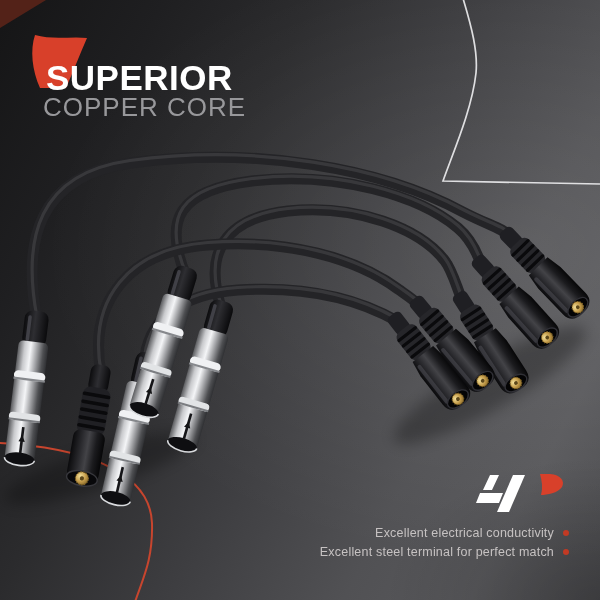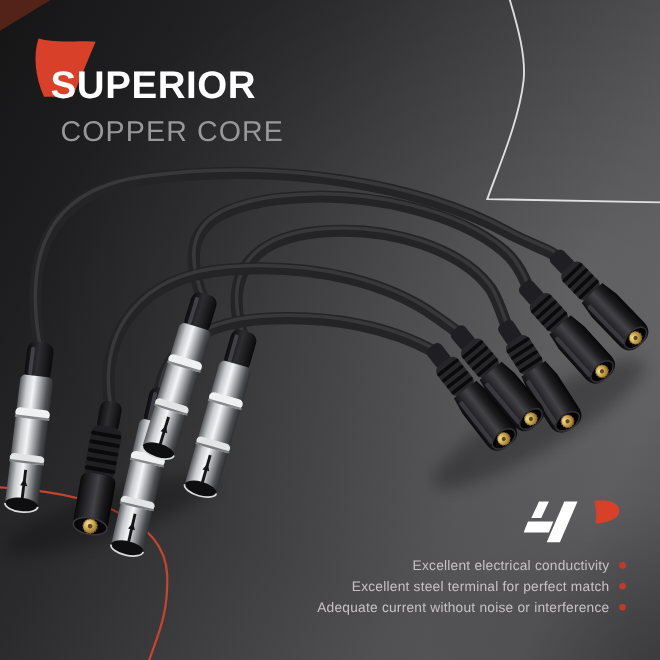--- a/index.html
+++ b/index.html
@@ -14,21 +14,21 @@
   .scene{position:absolute;inset:0;}
   .cable{fill:none;stroke:#242427;stroke-width:11;stroke-linecap:round;}
   .cablehi{fill:none;stroke:#414145;stroke-width:3.2;stroke-linecap:round;opacity:.7;transform:translate(0px,-2.5px);}
   .brand{position:absolute;left:28px;top:30px;width:260px;height:95px;}
   .brand svg{position:absolute;left:0;top:2px;}
   .brand h1{
     position:absolute;left:14px;top:24px;margin:4px;
     font-size:35px;font-weight:bold;letter-spacing:.5px;color:var(--title-color,#fff);
   }
   .brand h2{
-    position:absolute;left:15px;top:62px;margin:12px;
+    position:absolute;left:15px;top:62px;margin:0;
     font-size:26px;font-weight:normal;letter-spacing:1px;color:var(--subtitle-color,#98989b);
   }
   .features{position:absolute;right:31px;bottom:39px;text-align:left;}
   .ap-logo{display:block;margin:0 1px 8px auto;}
   .feat-row{display:flex;justify-content:flex-end;align-items:center;gap:9px;height:19px;}
   .feat-text{font-size:12.5px;letter-spacing:.2px;color:var(--feat-text,#c6c2c2);white-space:nowrap;}
   .dot{width:6px;height:6px;border-radius:50%;background:var(--bullet,#c23a24);flex:0 0 auto;}
 </style>
 </head>
 <body>
@@ -162,19 +162,15 @@
       <path d="M 64,1 L 74,1 C 85,2 89,8 86,14 C 82,20 71,22 65,22 C 67,15 66,8 64,1 Z" style="fill:var(--accent,#d8402a)"></path>
     </svg>
     <div class="feat-row">
       <span class="feat-text">Excellent electrical conductivity</span>
       <span class="dot"></span>
     </div>
     <div class="feat-row">
       <span class="feat-text">Excellent steel terminal for perfect match</span>
       <span class="dot"></span>
     </div>
-    <div class="feat-row">
-      <span class="feat-text">Adequate current without noise or interference</span>
-      <span class="dot"></span>
-    </div>
   </div>
 
 </div>
 
 </body></html>

